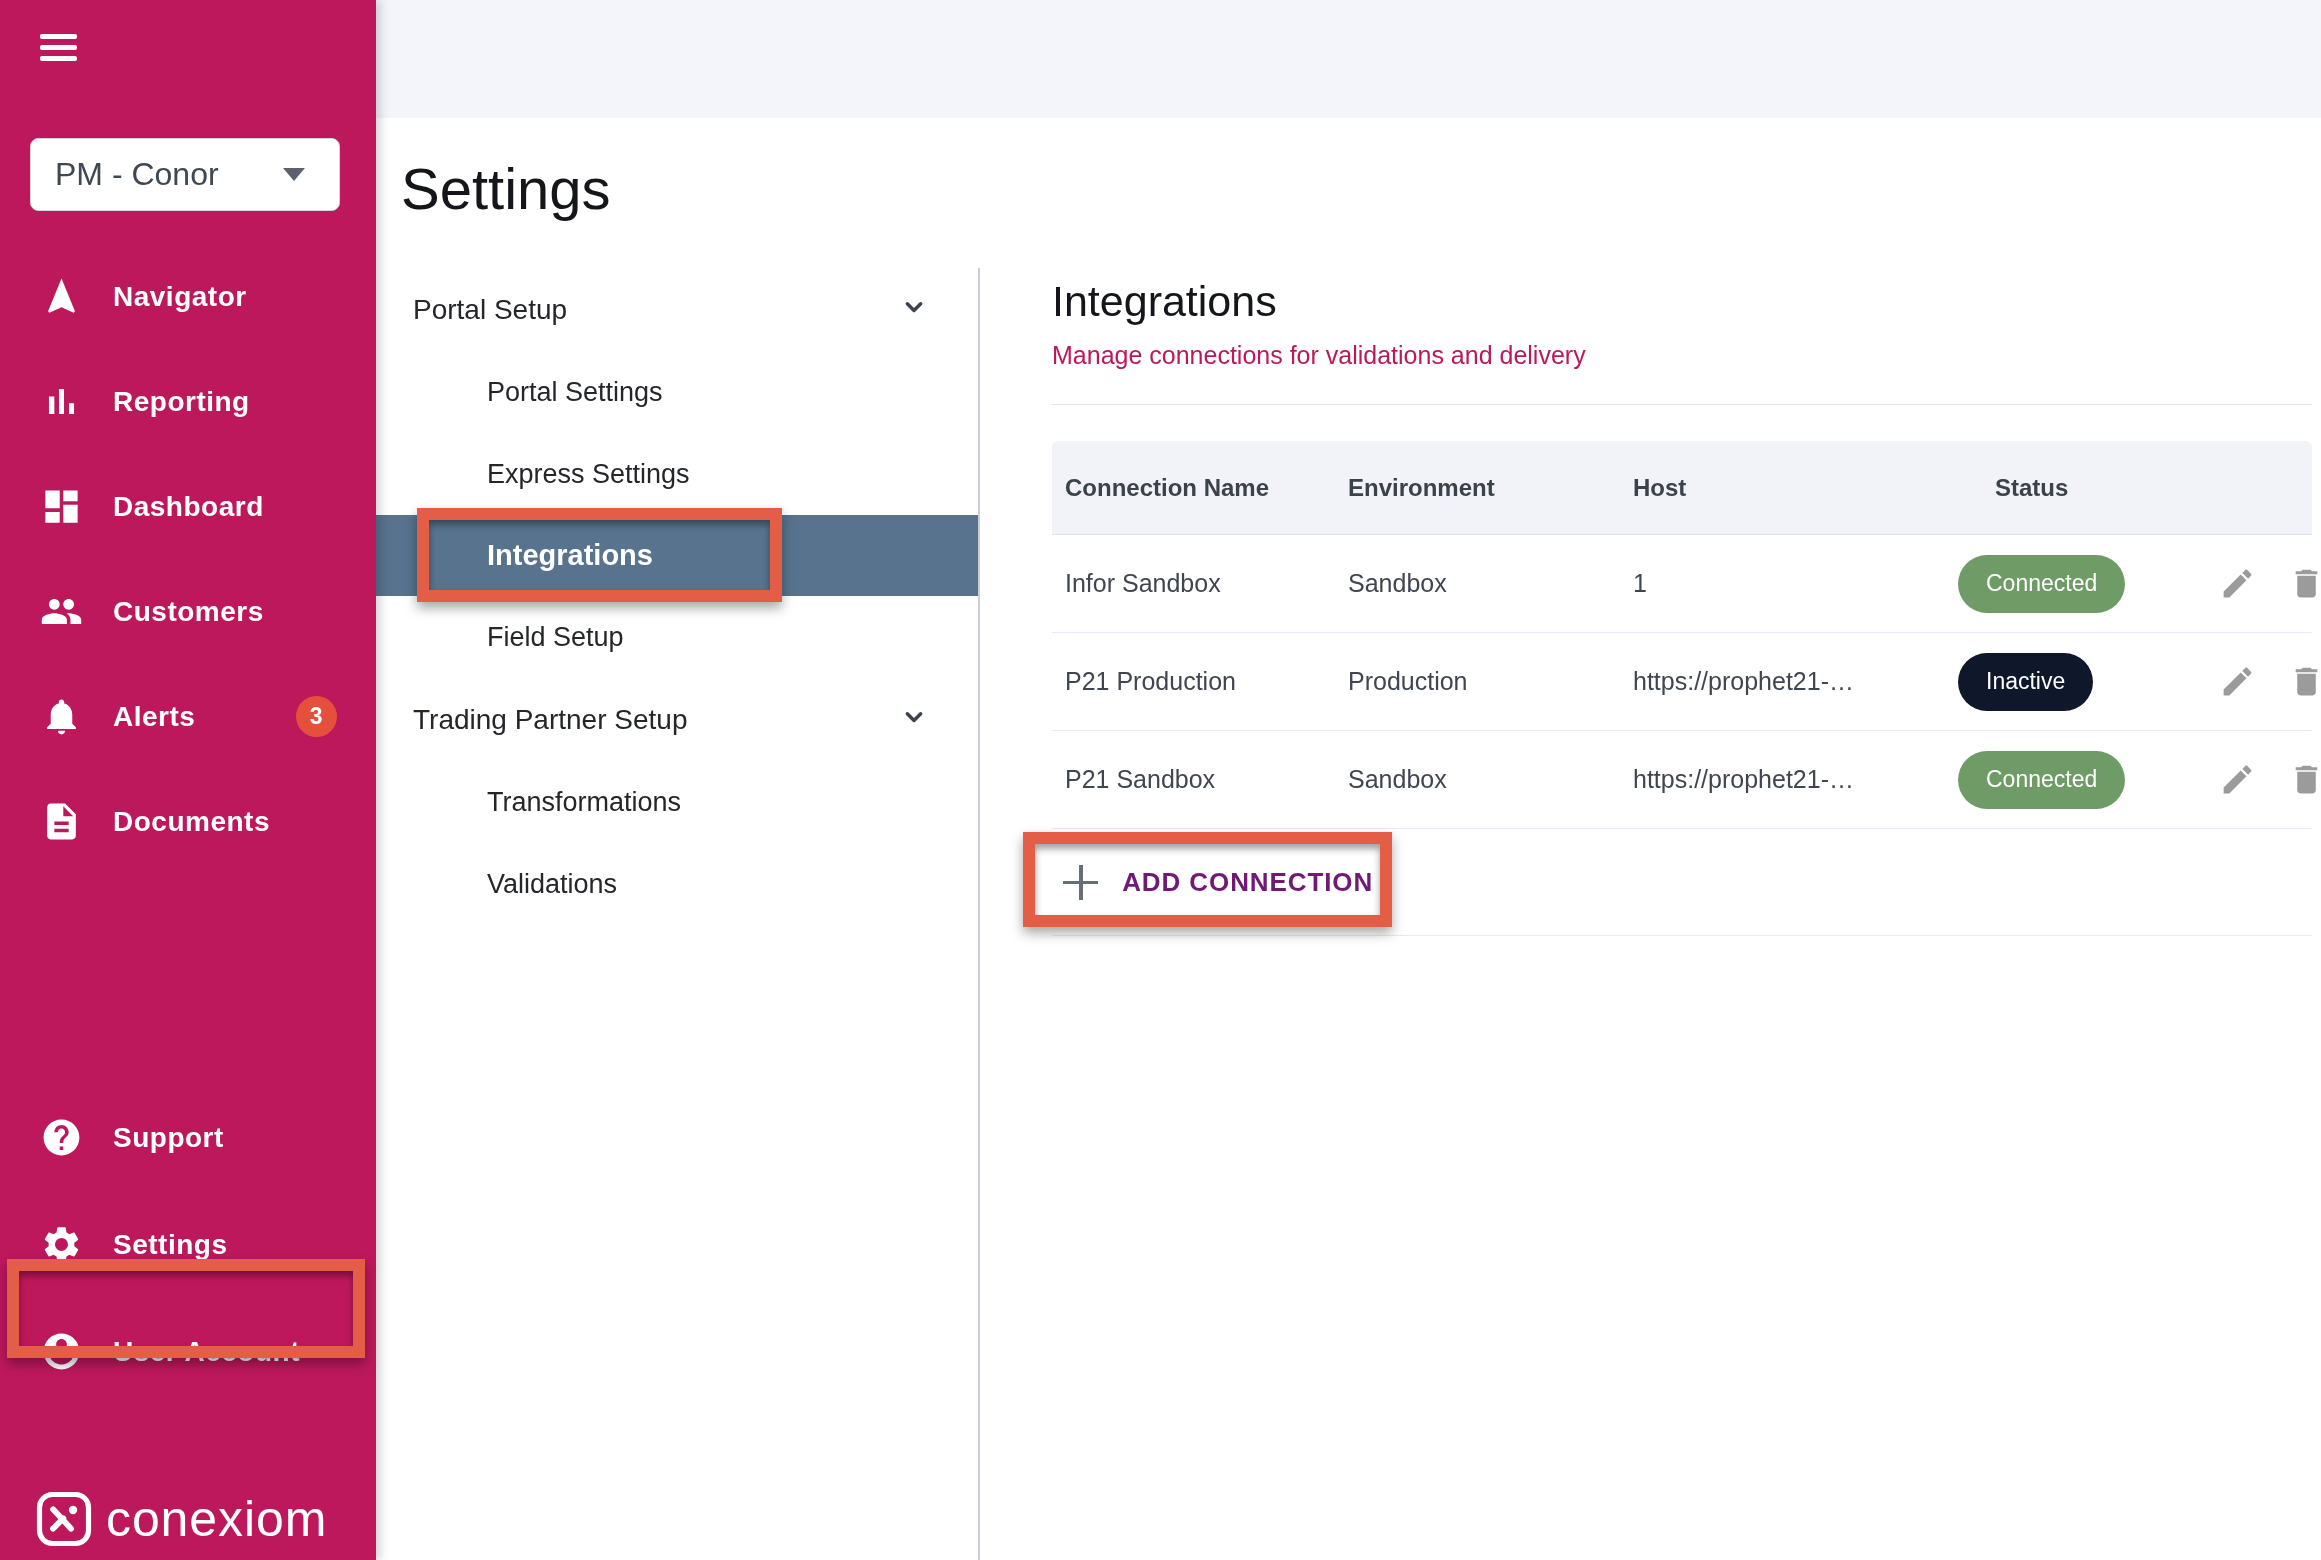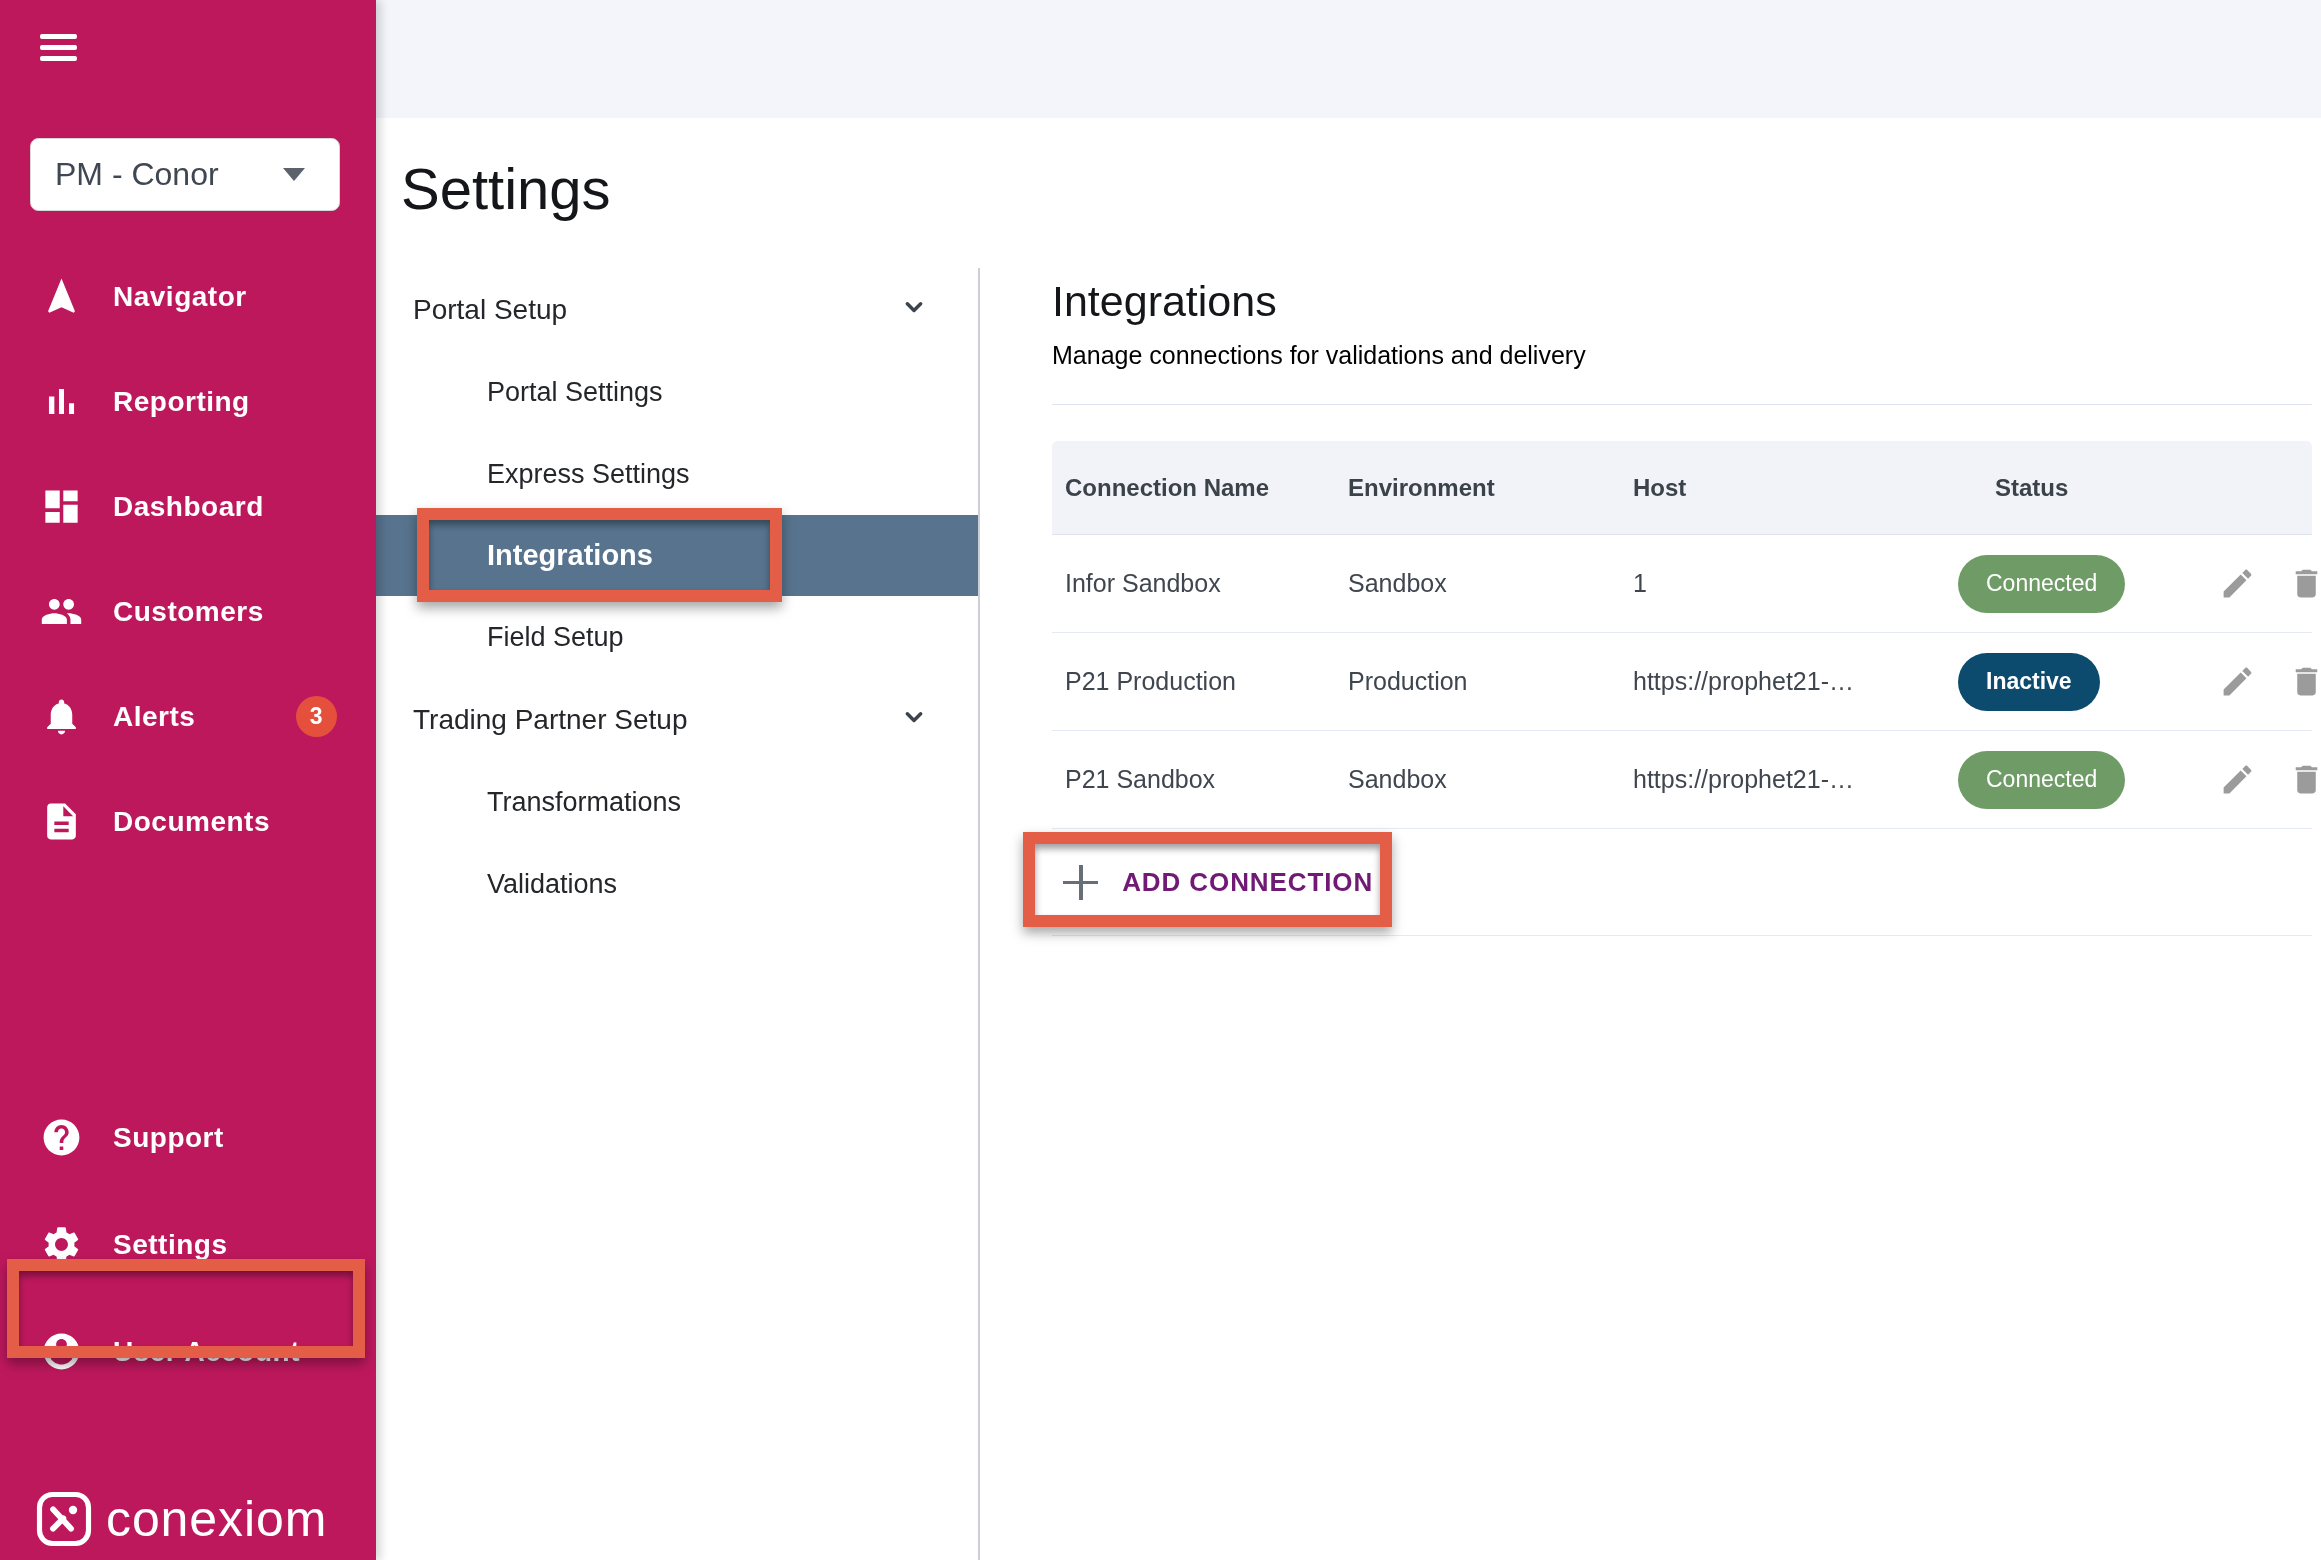--- a/index.html
+++ b/index.html
@@ -64,21 +64,21 @@
   .snav-sub { height: 82px; padding-left: 111px; font-size: 27px; }
   .snav-row .chev { position: absolute; right: 48px; top: 50%; transform: translateY(-50%); }
   .snav-row .chev svg { width: 32px; height: 32px; stroke: #3c434c; stroke-width: 2.6; fill: none; stroke-linecap: round; stroke-linejoin: round; }
   .snav-selected { height: 81px; color: #ffffff; font-weight: 700; font-size: 29px; }
 
   .vdivider { position: absolute; left: 978px; top: 268px; width: 1.9px; height: 1293px; background: #ccd0d6; }
 
   
   .panel { position: absolute; left: 1052px; top: 275px; width: 1260px; }
   .panel h2 { font-size: 43px; line-height: 52px; font-weight: 500; color: #14161a; }
-  .panel .subtitle { margin-top: 11.2px; font-size: 25px; line-height: 34px; color: #000000; }
+  .panel .subtitle { margin-top: 11.2px; font-size: 25px; line-height: 34px; color: #be185d; }
   .panel .hr { margin-top: 32px; border-top: 1.9px solid #dfe5f0; }
 
   .tbl-header {
     margin-top: 36px; height: 94px; background: #f1f3f9; border-radius: 5.6px 5.6px 0 0;
     border-bottom: 1.9px solid #dce2ee;
     display: grid; grid-template-columns: 296px 285px 362px 224px 1fr; align-items: center;
     font-size: 24px; font-weight: 700; color: #3c424a;
   }
   .tbl-row {
     height: 98px; border-bottom: 1.9px solid #e5e9f4;
@@ -286,21 +286,21 @@
         <svg viewBox="0 0 24 24">
             <path d="M6 19c0 1.1.9 2 2 2h8c1.1 0 2-.9 2-2V7H6v12zM19 4h-3.5l-1-1h-5l-1 1H5v2h14V4z"></path>
           </svg>
       </div>
     </div>
 
     <div class="tbl-row">
       <div class="cell-first">P21 Production</div>
       <div>Production</div>
       <div>https://prophet21-…</div>
-      <div><span class="pill" style="background: #0c4a6e; font-weight: bold;">Inactive</span></div>
+      <div><span class="pill" style="background: #0f172a;">Inactive</span></div>
       <div class="row-actions">
         <svg viewBox="0 0 24 24">
             <path d="M3 17.25V21h3.75L17.81 9.94l-3.75-3.75L3 17.25zM20.71 7.04c.39-.39.39-1.02 0-1.41l-2.34-2.34c-.39-.39-1.02-.39-1.41 0l-1.83 1.83 3.75 3.75 1.83-1.83z"></path>
           </svg>
         <svg viewBox="0 0 24 24">
             <path d="M6 19c0 1.1.9 2 2 2h8c1.1 0 2-.9 2-2V7H6v12zM19 4h-3.5l-1-1h-5l-1 1H5v2h14V4z"></path>
           </svg>
       </div>
     </div>
 

